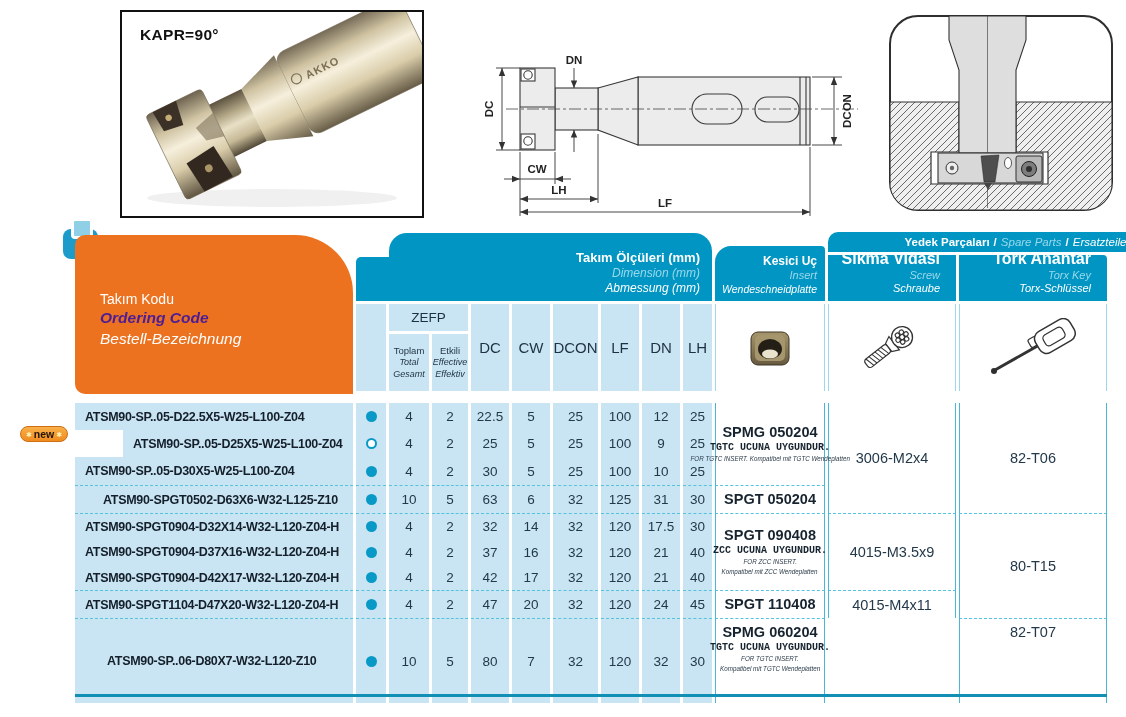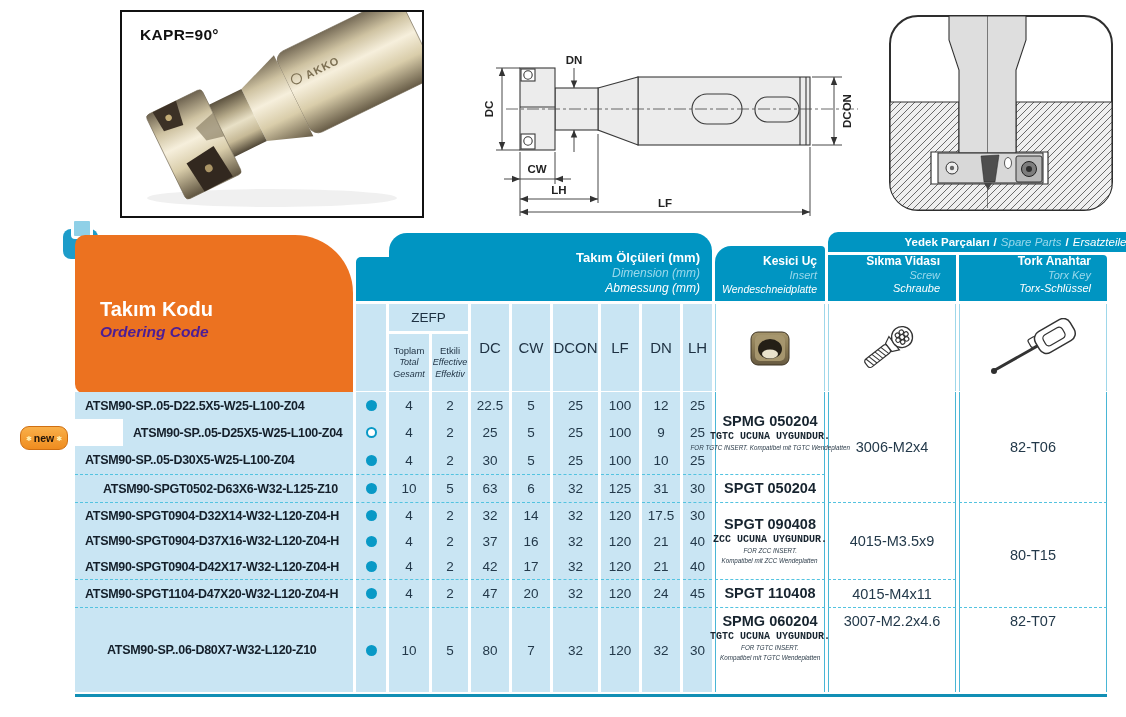--- a/index.html
+++ b/index.html
@@ -13,21 +13,21 @@
   .tech-svg{left:462px;top:22px;}
   .slot-svg{left:886px;top:12px;}
 
   
   .bm-body{left:63px;top:229px;width:35px;height:30px;background:#1d9cc9;border-radius:8px;}
   .bm-notch{left:71px;top:218px;width:16px;height:15px;background:#8fd0e7;border:3px solid #fff;border-radius:4px;}
 
   .hdr{color:#fff;display:flex;flex-direction:column;padding-left:48px;}
   .hdr-orange{left:75px;top:235px;width:278px;height:159px;background:#ec7220;
       border-radius:10px 58px 0 10px;justify-content:center;padding-left:25px;box-sizing:border-box;padding-top:10px;}
-  .hdr-orange .l1{font-size:20px;font-weight:bold;line-height:1.3;}
+  .hdr-orange .l1{font-size:14px;font-weight:normal;line-height:1.3;}
   .hdr-orange .l2{font-size:15.5px;font-weight:bold;font-style:italic;color:#4c1d95;line-height:1.3;}
   .hdr-orange .l3{font-size:15.5px;font-style:italic;line-height:1.3;}
 
   .teal{background:#0095c2;}
   .h-tr{font-weight:bold;color:#fff;}
   .h-en{font-style:italic;color:#9ad9ec;}
   .h-de{font-style:italic;color:#fff;}
 
   .hdr-stok{left:356px;top:257px;width:30px;height:44px;border-radius:5px 5px 0 0;
       align-items:center;justify-content:flex-end;padding-bottom:4px;box-sizing:border-box;text-align:center;}
@@ -45,59 +45,59 @@
   .hdr-insert .h-en{font-size:11px;line-height:1.25;}
   .hdr-insert .h-de{font-size:10.5px;line-height:1.25;}
 
   .hdr-spare{left:828px;top:232px;width:279px;height:20px;border-radius:10px 8px 0 0;
       flex-direction:row;align-items:center;justify-content:center;font-size:11.5px;gap:4px;}
 
   .hdr-screw{left:828px;top:255px;width:128px;height:46px;
       align-items:flex-end;justify-content:flex-end;padding:0 16px 5px 0;box-sizing:border-box;text-align:right;}
   .hdr-torx{left:959px;top:255px;width:148px;height:46px;border-radius:0 4px 0 0;
       align-items:flex-end;justify-content:flex-end;padding:0 16px 5px 0;box-sizing:border-box;text-align:right;}
-  .hdr-screw .h-tr,.hdr-torx .h-tr{font-size:12px;line-height:1.25;}
+  .hdr-screw .h-tr,.hdr-torx .h-tr{font-size:16px;line-height:1.25;}
   .hdr-screw .h-en,.hdr-screw .h-de,.hdr-torx .h-en,.hdr-torx .h-de{font-size:11px;line-height:1.25;}
 
   
   .sub{background:#c9e5f3;color:#1e3142;display:flex;align-items:center;justify-content:center;
        flex-direction:column;box-sizing:border-box;}
   .sub-stok{left:356px;top:304px;width:30px;height:87px;}
   .sub-zefp{left:389px;top:304px;width:79px;height:27px;font-size:13.5px;}
   .sub-teeth{font-size:9.5px;line-height:1.3;text-align:center;}
   .sub-teeth .it{font-style:italic;font-size:9px;}
   .sub-total{left:389px;top:334px;width:40px;height:57px;}
   .sub-eff{left:432px;top:334px;width:36px;height:57px;}
   .sub-dim{top:304px;height:87px;font-size:15px;}
   .sub-photo{background:#fff;border-left:1px solid #9ed7ea;border-right:1px solid #9ed7ea;
       top:304px;height:87px;}
 
   
-  .grid{left:75px;top:392px;display:grid;column-gap:3px;
+  .grid{left:75px;top:403px;display:grid;column-gap:3px;
      grid-template-columns:278px 30px 40px 36px 38px 38px 45px 38px 38px 29px 110px 128px 148px;
      grid-template-rows:27px 27px 28px 28px 26px 26px 25px 28px 85px;}
   .cell{background:#c9e5f3;display:flex;align-items:center;justify-content:center;
         color:#23394a;font-size:13.5px;box-sizing:border-box;}
   .c-code{justify-content:flex-start;padding-left:10px;font-weight:bold;font-size:12.5px;
         color:#141f2a;letter-spacing:-0.3px;white-space:nowrap;}
   .gsep{border-top:1px dashed #53c3e0;}
   .cell.white{background:#fff;border-left:1px solid #49b6d6;border-right:1px solid #49b6d6;
         flex-direction:column;}
   .cell.vtop{justify-content:flex-start;padding-top:5px;}
   .dot{width:11px;height:11px;border-radius:50%;background:#0899c6;display:inline-block;}
   .dot.hollow{width:7px;height:7px;background:#fff;border:2.5px solid #0899c6;}
   .ins-name{font-weight:bold;font-size:14.5px;color:#17242f;line-height:1.2;white-space:nowrap;}
   .ins-l2{font-weight:bold;font-size:10px;color:#17242f;line-height:1.3;white-space:nowrap;font-family:Liberation Mono, monospace;}
   .ins-l3{font-style:italic;font-size:8px;color:#2a3a48;line-height:1.25;white-space:nowrap;
           transform:scaleX(.78);}
   .part-val{font-size:14.5px;color:#23394a;}
   .bottom-bar{left:75px;top:694px;width:1032px;height:3px;background:#118fb5;}
 
   
-  .new-badge{left:20px;top:426px;width:48px;height:24px;border-radius:9px;
+  .new-badge{left:20px;top:426px;width:48px;height:16px;border-radius:9px;
      background:linear-gradient(#f9b04a,#ef8c1f);border:1px solid #cf6f12;
      display:flex;align-items:center;justify-content:center;gap:2px;box-sizing:border-box;}
   .new-badge .txt{font-size:10.5px;font-weight:bold;color:#201409;line-height:1;}
   .new-badge .star{font-size:7px;color:#fff3b8;line-height:1;}
 
   svg text{font-family:"Liberation Sans","DejaVu Sans",sans-serif;}
 </style>
 </head>
 <body>
 
@@ -223,20 +223,21 @@
       <polygon points="98,171 106,171 102,178" fill="#444"></polygon>
     </g>
   </svg>
 
   <div class="abs bm-body"></div>
   <div class="abs bm-notch"></div>
 
   <div class="abs hdr hdr-orange">
     <div class="l1">Takım Kodu</div>
     <div class="l2">Ordering Code</div>
+    <div class="l3">Bestell-Bezeichnung</div>
   </div>
 
   <div class="abs hdr teal hdr-stok">
     <div class="h-tr">Stok</div>
     <div class="h-en">Stock</div>
     <div class="h-de">Lager</div>
   </div>
 
   <div class="abs hdr teal hdr-insert">
     <div class="h-tr">Kesici Uç</div>
@@ -476,23 +477,20 @@
       </div>
       <div class="cell white" style="grid-area: 1 / 12 / span 4;">
         <div class="part-val">3006-M2x4</div>
       </div>
       <div class="cell white gsep" style="grid-area: 5 / 12 / span 3;">
         <div class="part-val">4015-M3.5x9</div>
       </div>
       <div class="cell white gsep" style="grid-area: 8 / 12 / span 1;">
         <div class="part-val">4015-M4x11</div>
       </div>
-      <div class="cell white gsep vtop" style="grid-area: 9 / 12 / span 1;">
-        <div class="part-val">3007-M2.2x4.6</div>
-      </div>
       <div class="cell white" style="grid-area: 1 / 13 / span 4;">
         <div class="part-val">82-T06</div>
       </div>
       <div class="cell white gsep" style="grid-area: 5 / 13 / span 4;">
         <div class="part-val">80-T15</div>
       </div>
       <div class="cell white gsep vtop" style="grid-area: 9 / 13 / span 1;">
         <div class="part-val">82-T07</div>
       </div>
     </div>

